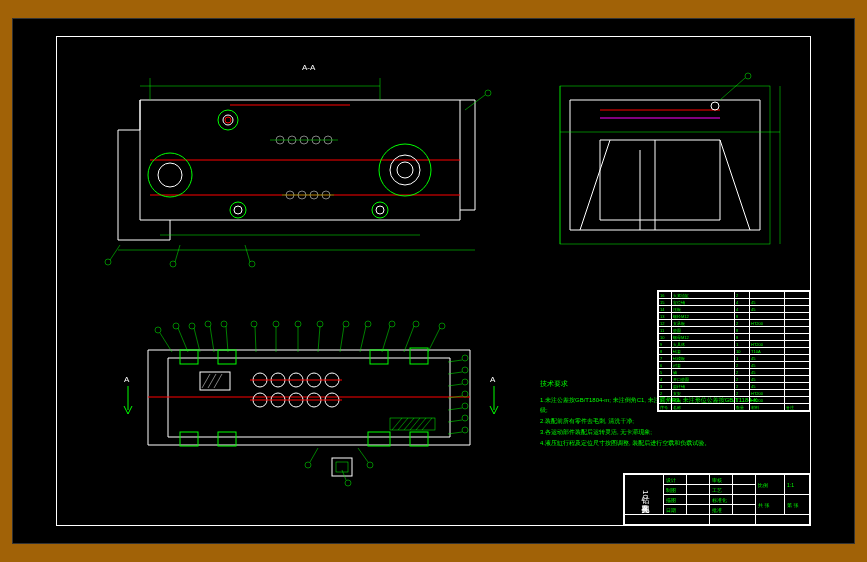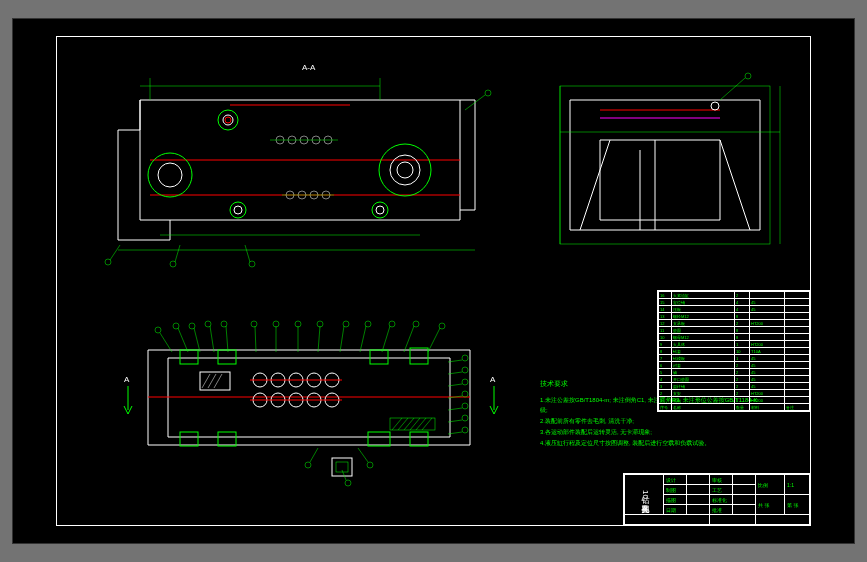--- a/index.html
+++ b/index.html
@@ -1,16 +1,16 @@
 <!DOCTYPE html>
 <html><head>
 <meta charset="utf-8">
 <style>
 body{margin:0;background:#888;font-family:Arial,sans-serif;font-size:6px;display:flex;align-items:center;justify-content:center;height:562px;width:867px;overflow:hidden}
-.viewport{width:867px;height:562px;background:#737373;position:relative}
+.viewport{width:867px;height:562px;background:#a16207;position:relative}
 .outer-frame{position:absolute;left:12px;top:18px;right:12px;bottom:18px;background:#000;border:1px solid #333}
 .inner-frame{position:absolute;left:56px;top:36px;right:56px;bottom:36px;border:1px solid #fff}
 svg{position:absolute;left:0;top:0}
 .w{stroke:#fff;fill:none;stroke-width:1}
 .wt{stroke:#fff;fill:none;stroke-width:0.5}
 .g{stroke:#0f0;fill:none;stroke-width:1}
 .gt{stroke:#0f0;fill:none;stroke-width:0.5}
 .r{stroke:#f00;fill:none;stroke-width:1}
 .m{stroke:#f0f;fill:none;stroke-width:1}
 .txt-w{fill:#fff;font-size:8px}

